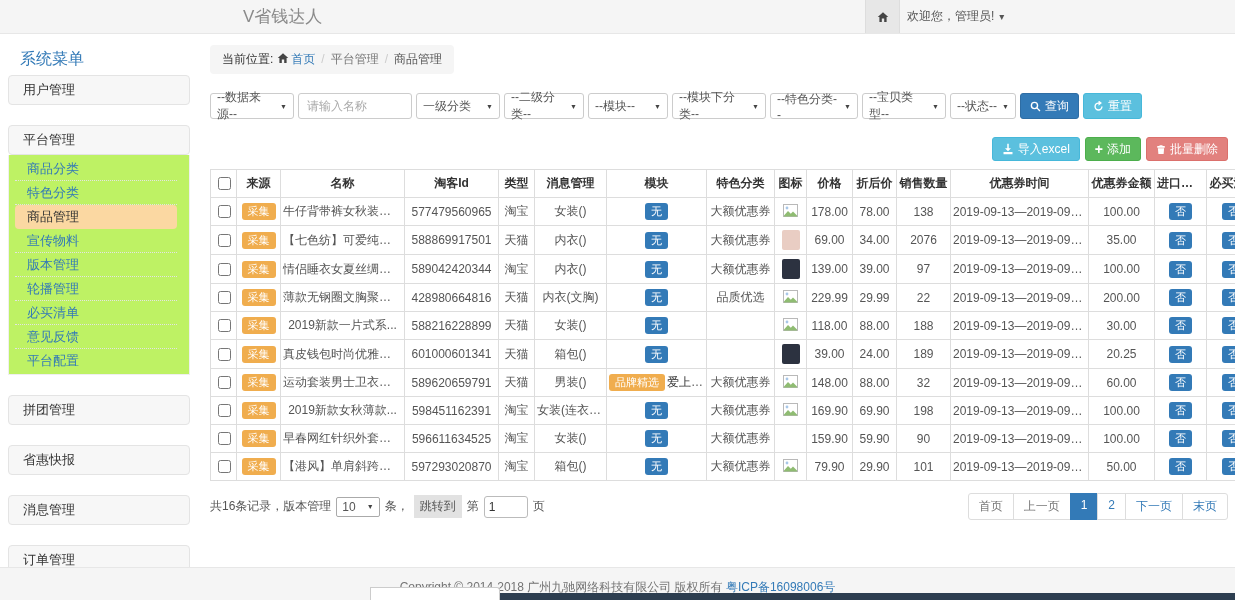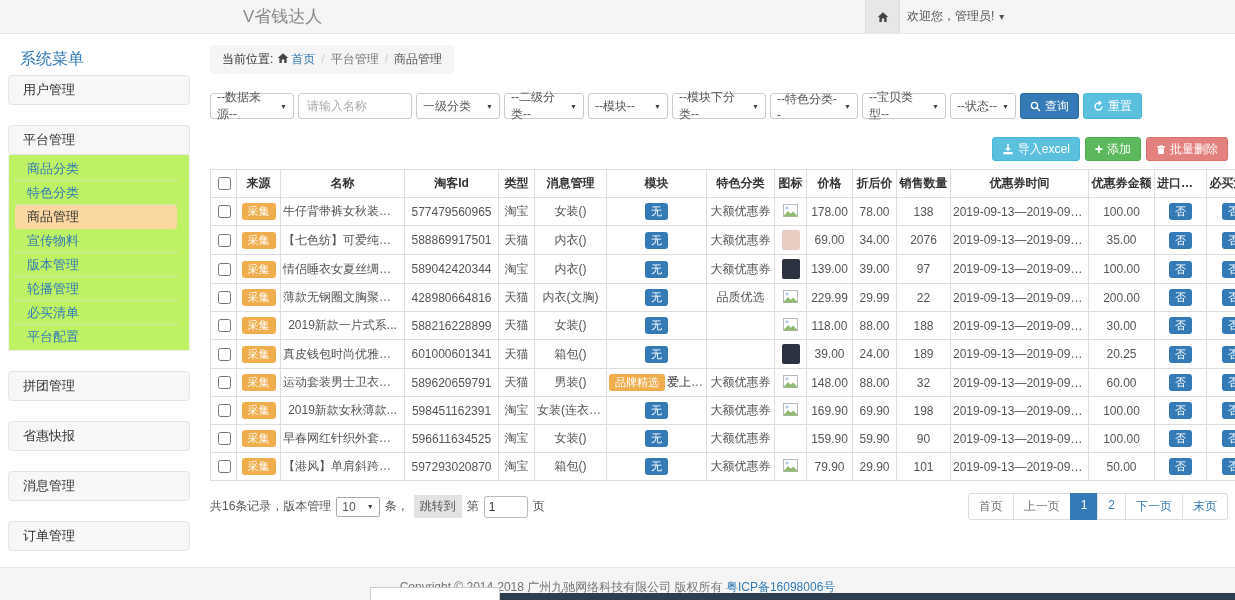--- a/index.html
+++ b/index.html
@@ -111,20 +111,21 @@
       <div class="menu-group">
         <div class="menu-header">平台管理</div>
         <div class="menu-sub">
           <a class="menu-item">商品分类</a>
           <a class="menu-item">特色分类</a>
           <a class="menu-item active">商品管理</a>
           <a class="menu-item">宣传物料</a>
           <a class="menu-item">版本管理</a>
           <a class="menu-item">轮播管理</a>
           <a class="menu-item">必买清单</a>
+          <a class="menu-item">意见反馈</a>
           <a class="menu-item">平台配置</a>
         </div>
       </div>
       <div class="menu-group">
         <div class="menu-header">拼团管理</div>
       </div>
       <div class="menu-group">
         <div class="menu-header">省惠快报</div>
       </div>
       <div class="menu-group">

